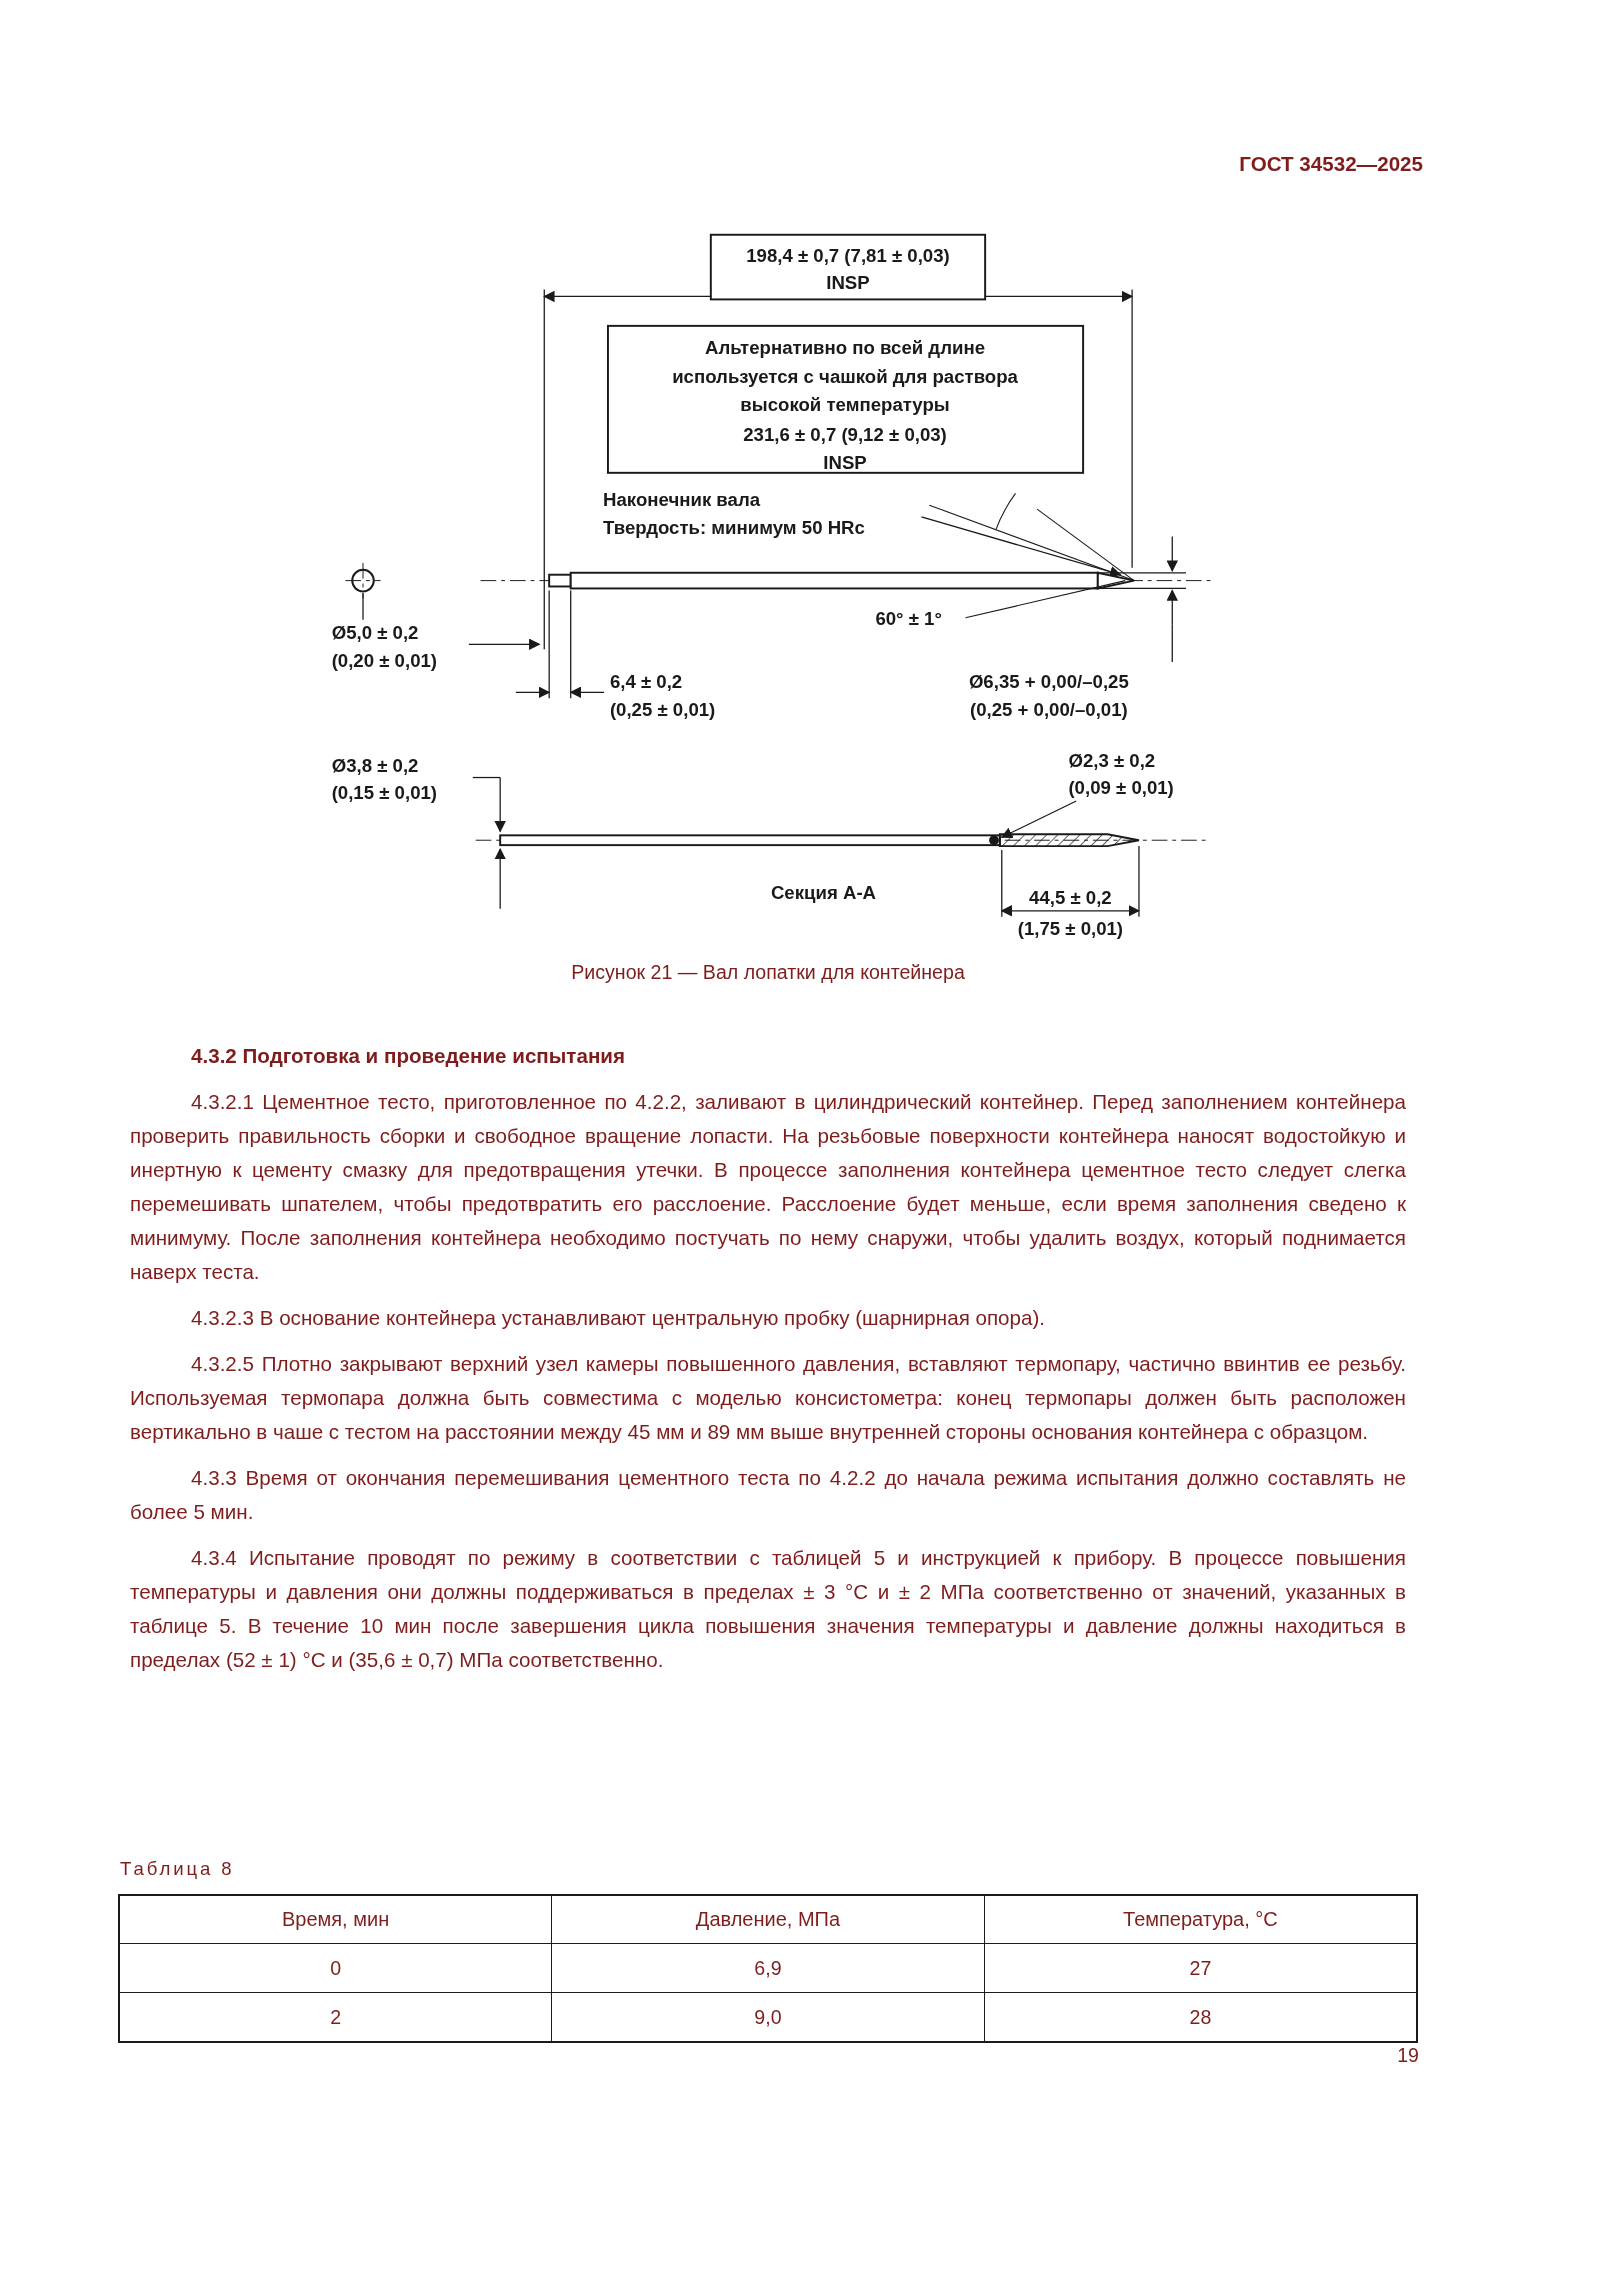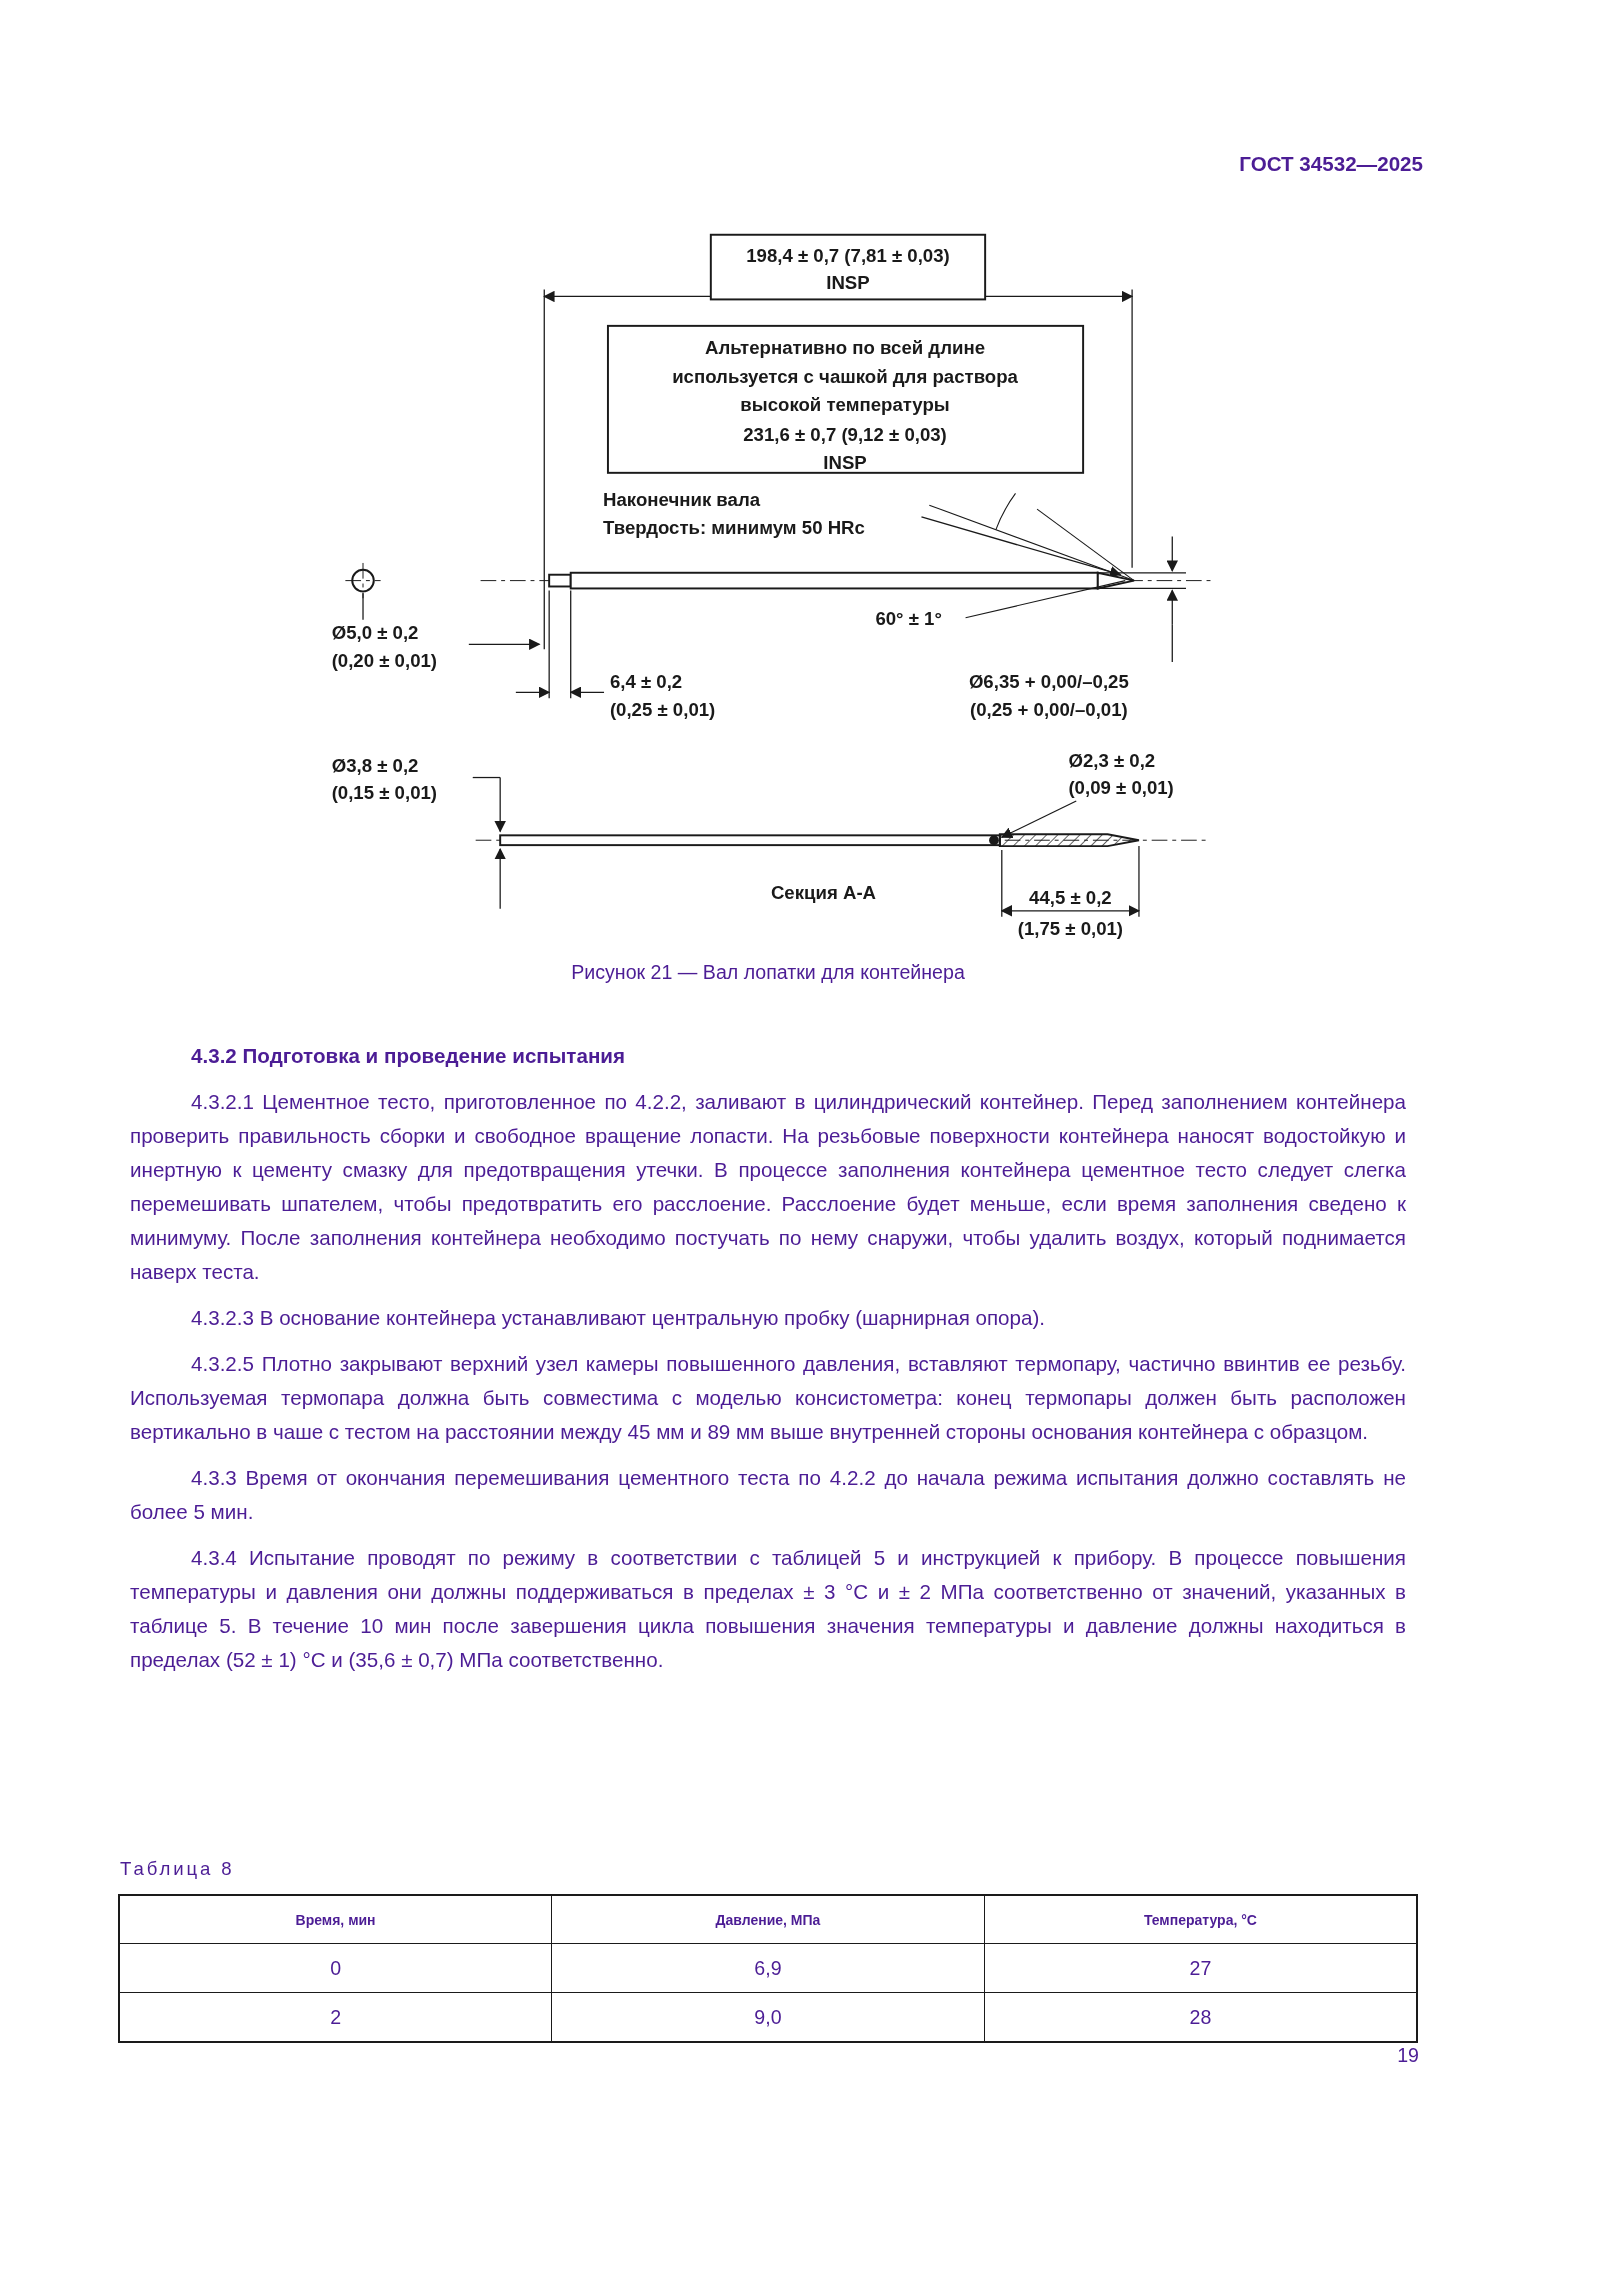--- a/index.html
+++ b/index.html
@@ -1,36 +1,36 @@
 <!DOCTYPE html>
 <html><head>
 <meta charset="utf-8">
 <style>
   html,body { margin:0; padding:0; background:#ffffff; }
   .page {
     position:relative; width:1621px; height:2293px; background:#ffffff;
-    font-family:"Liberation Sans", sans-serif; color:#4c1d95; overflow:hidden;
+    font-family:"Liberation Sans", sans-serif; color:#7f1d1d; overflow:hidden;
   }
   .doc-header { position:absolute; top:152px; right:198px; font-size:20.6px; font-weight:bold; }
   .figure-svg { position:absolute; left:294px; top:223px; }
   svg .outline  { fill:#ffffff; stroke:#1a1a1a; stroke-width:2; }
   svg .dimline  { stroke:#1a1a1a; stroke-width:1.3; fill:none; }
   svg .thin     { stroke:#1a1a1a; stroke-width:1.1; fill:none; }
   svg .center   { stroke:#1a1a1a; stroke-width:1; stroke-dasharray:16 5 4 5; fill:none; }
   svg .boxline  { fill:#ffffff; stroke:#1a1a1a; stroke-width:2; }
   svg text.dim  { font:bold 19px "Liberation Sans", sans-serif; fill:#1a1a1a; }
   svg text.mid  { text-anchor:middle; }
   .figure-caption { position:absolute; top:961px; left:118px; width:1300px; text-align:center; font-size:19.6px; }
   .content { position:absolute; top:1027px; left:118px; width:1300px; font-size:20.6px; line-height:34px; text-align:justify; }
   .content p { margin:12px; text-indent:61px; }
   .content p.heading { font-weight:bold; }
   .table-label { position:absolute; top:1858px; left:120px; font-size:18.6px; letter-spacing:2.9px; }
   .data-table { position:absolute; top:1894px; left:118px; width:1300px; border-collapse:collapse; border:2px solid #1a1a1a; table-layout:fixed; }
   .data-table th, .data-table td { border:1.5px solid #1a1a1a; text-align:center; vertical-align:middle; }
-  .data-table th { font-weight:bold; font-size:14px; height:45px; }
+  .data-table th { font-weight:normal; font-size:20px; height:45px; }
   .data-table td { font-size:19.6px; height:46px; }
   .page-number { position:absolute; top:2044px; right:202px; font-size:19.6px; }
 </style>
 </head>
 <body>
 
 <div class="page">
 
   <div class="doc-header">ГОСТ 34532—2025</div>
 

